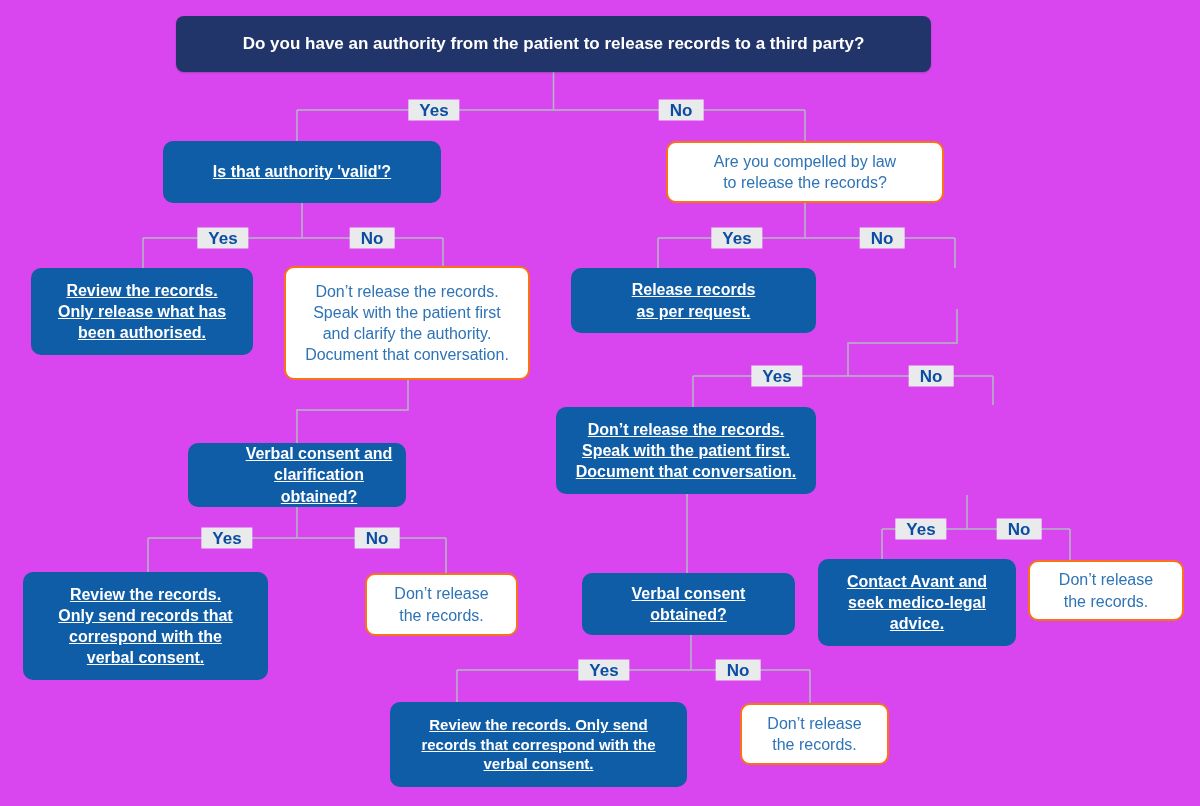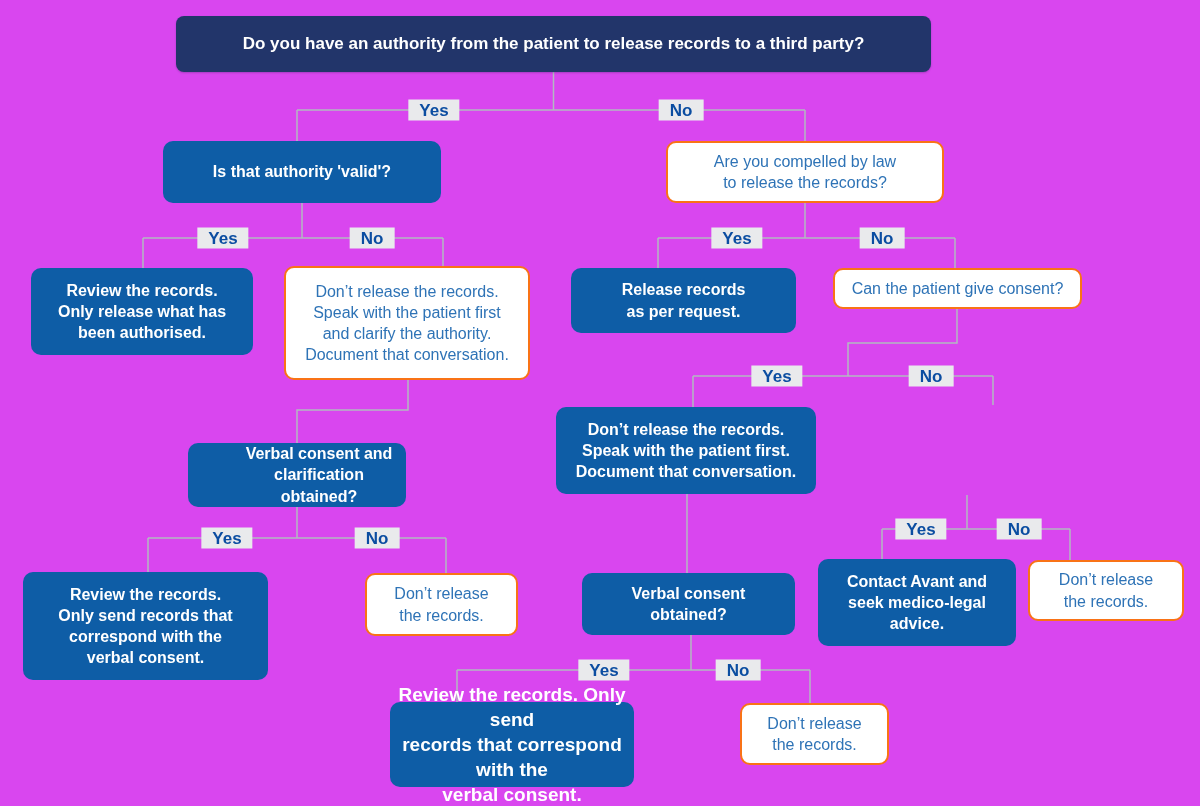--- a/index.html
+++ b/index.html
@@ -34,20 +34,21 @@
     font-weight: bold;
     font-size: 17px;
     border-radius: 8px;
     box-shadow: 0 1px 2px rgba(20,30,60,0.25);
   }
   .node.fill {
     background: #0e5da6;
     color: #ffffff;
     font-weight: bold;
     font-size: 16px;
+    text-decoration: underline;
   }
   .node.outline {
     background: #ffffff;
     border: 2px solid #f97316;
     color: #2e73b6;
     font-size: 16px;
   }
   .edge-label {
     position: absolute;
     transform: translate(-50%, -50%);
@@ -88,24 +89,23 @@
 
   <div class="node fill" style="left:31px; top:268px; width:222px; height:87px;">Review the records.
 Only release what has
 been authorised.</div>
 
   <div class="node outline" style="left:284px; top:266px; width:246px; height:114px;">Don’t release the records.
 Speak with the patient first
 and clarify the authority.
 Document that conversation.</div>
 
-  <div class="node fill" style="left:571px; top:268px; width:225px; height:65px;">Release records
+  <div class="node fill" style="left:571px; top:268px; width:245px; height:65px;">Release records
 as per request.</div>
 
-  <div class="node outline" style="left:833px; top:268px; width:249px; height:41px;">Can the patient give consent?</div>
 
   <div class="node fill" style="left:188px; top:443px; width:218px; height:64px;padding-left:48px;">Verbal consent and
 clarification obtained?</div>
 
   <div class="node fill" style="left:556px; top:407px; width:260px; height:87px;">Don’t release the records.
 Speak with the patient first.
 Document that conversation.</div>
 
 
   <div class="node fill" style="left:23px; top:572px; width:245px; height:108px;">Review the records.
@@ -119,21 +119,21 @@
   <div class="node fill" style="left:582px; top:573px; width:213px; height:62px;">Verbal consent
 obtained?</div>
 
   <div class="node fill" style="left:818px; top:559px; width:198px; height:87px;">Contact Avant and
 seek medico-legal
 advice.</div>
 
   <div class="node outline" style="left:1028px; top:560px; width:156px; height:61px;">Don’t release
 the records.</div>
 
-  <div class="node fill" style="left:390px; top:702px; width:244px; height:85px; font-size:19px;">Review the records. Only send
+  <div class="node fill" style="left:390px; top:702px; width:297px; height:85px; font-size:15px;">Review the records. Only send
 records that correspond with the
 verbal consent.</div>
 
   <div class="node outline" style="left:740px; top:703px; width:149px; height:62px;">Don’t release
 the records.</div>
 
   <span class="edge-label" style="left:434px; top:110px;">Yes</span>
   <span class="edge-label" style="left:681px; top:110px;">No</span>
 
   <span class="edge-label" style="left:223px; top:238px;">Yes</span>

